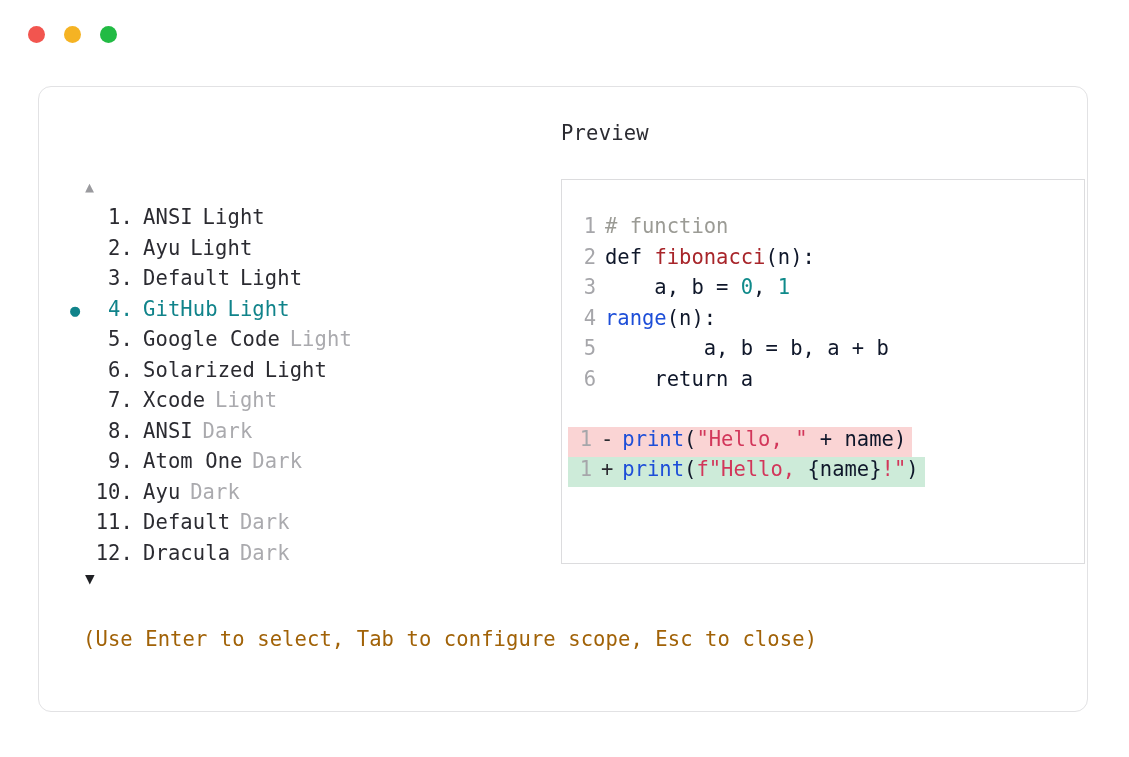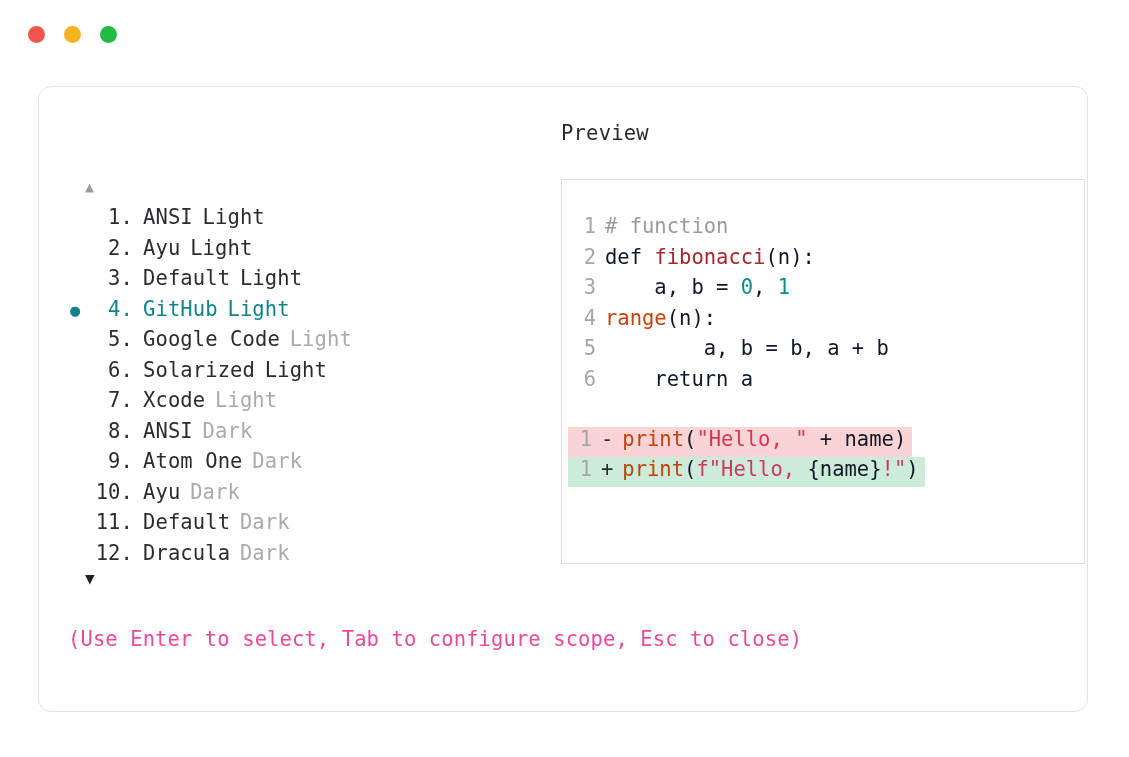--- a/index.html
+++ b/index.html
@@ -131,45 +131,45 @@
     flex: 0 0 16px;
     text-align: right;
     color: #a6a6aa;
     margin-right: 9px;
   }
   .code-blank { height: 30px; }
 
   .tok-comment { color: #9b9b95; }
   .tok-fn      { color: #a8252a; text-align: right; }
   .tok-num     { color: #0f8a8a; }
-  .tok-builtin { color: #c2410c; }
+  .tok-builtin { color: #1d4ed8; }
   .tok-str     { color: #d2365a; }
   .tok-plain   { color: #0f172a; }
 
   .diff-wrap { padding-left: 6px; }
   .diff-line {
     display: inline-flex;
     align-items: baseline;
     height: 30px;
     font-size: 20.5px;
     white-space: pre;
     padding: 0 6px 0 8px;
   }
   .diff-line.minus { background: #fad4d4; }
   .diff-line.plus  { background: #cdebd9; }
   .diff-line .lineno { color: #a6a6aa; margin-right: 9px; }
   .diff-sign { color: #2b2b31; margin-right: 9px; }
 
   
   .hint {
     position: absolute;
-    left: 29px;
+    left: 44px;
     top: 540px;
     font-size: 20.5px;
-    color: #ec4899;
+    color: #a16207;
     letter-spacing: 0.1px;
     white-space: pre;
     text-align: right;
   }
 </style>
 </head>
 <body>
 
 <div class="titlebar">
   <span class="dot" style="background: rgb(242, 85, 79);"></span>

